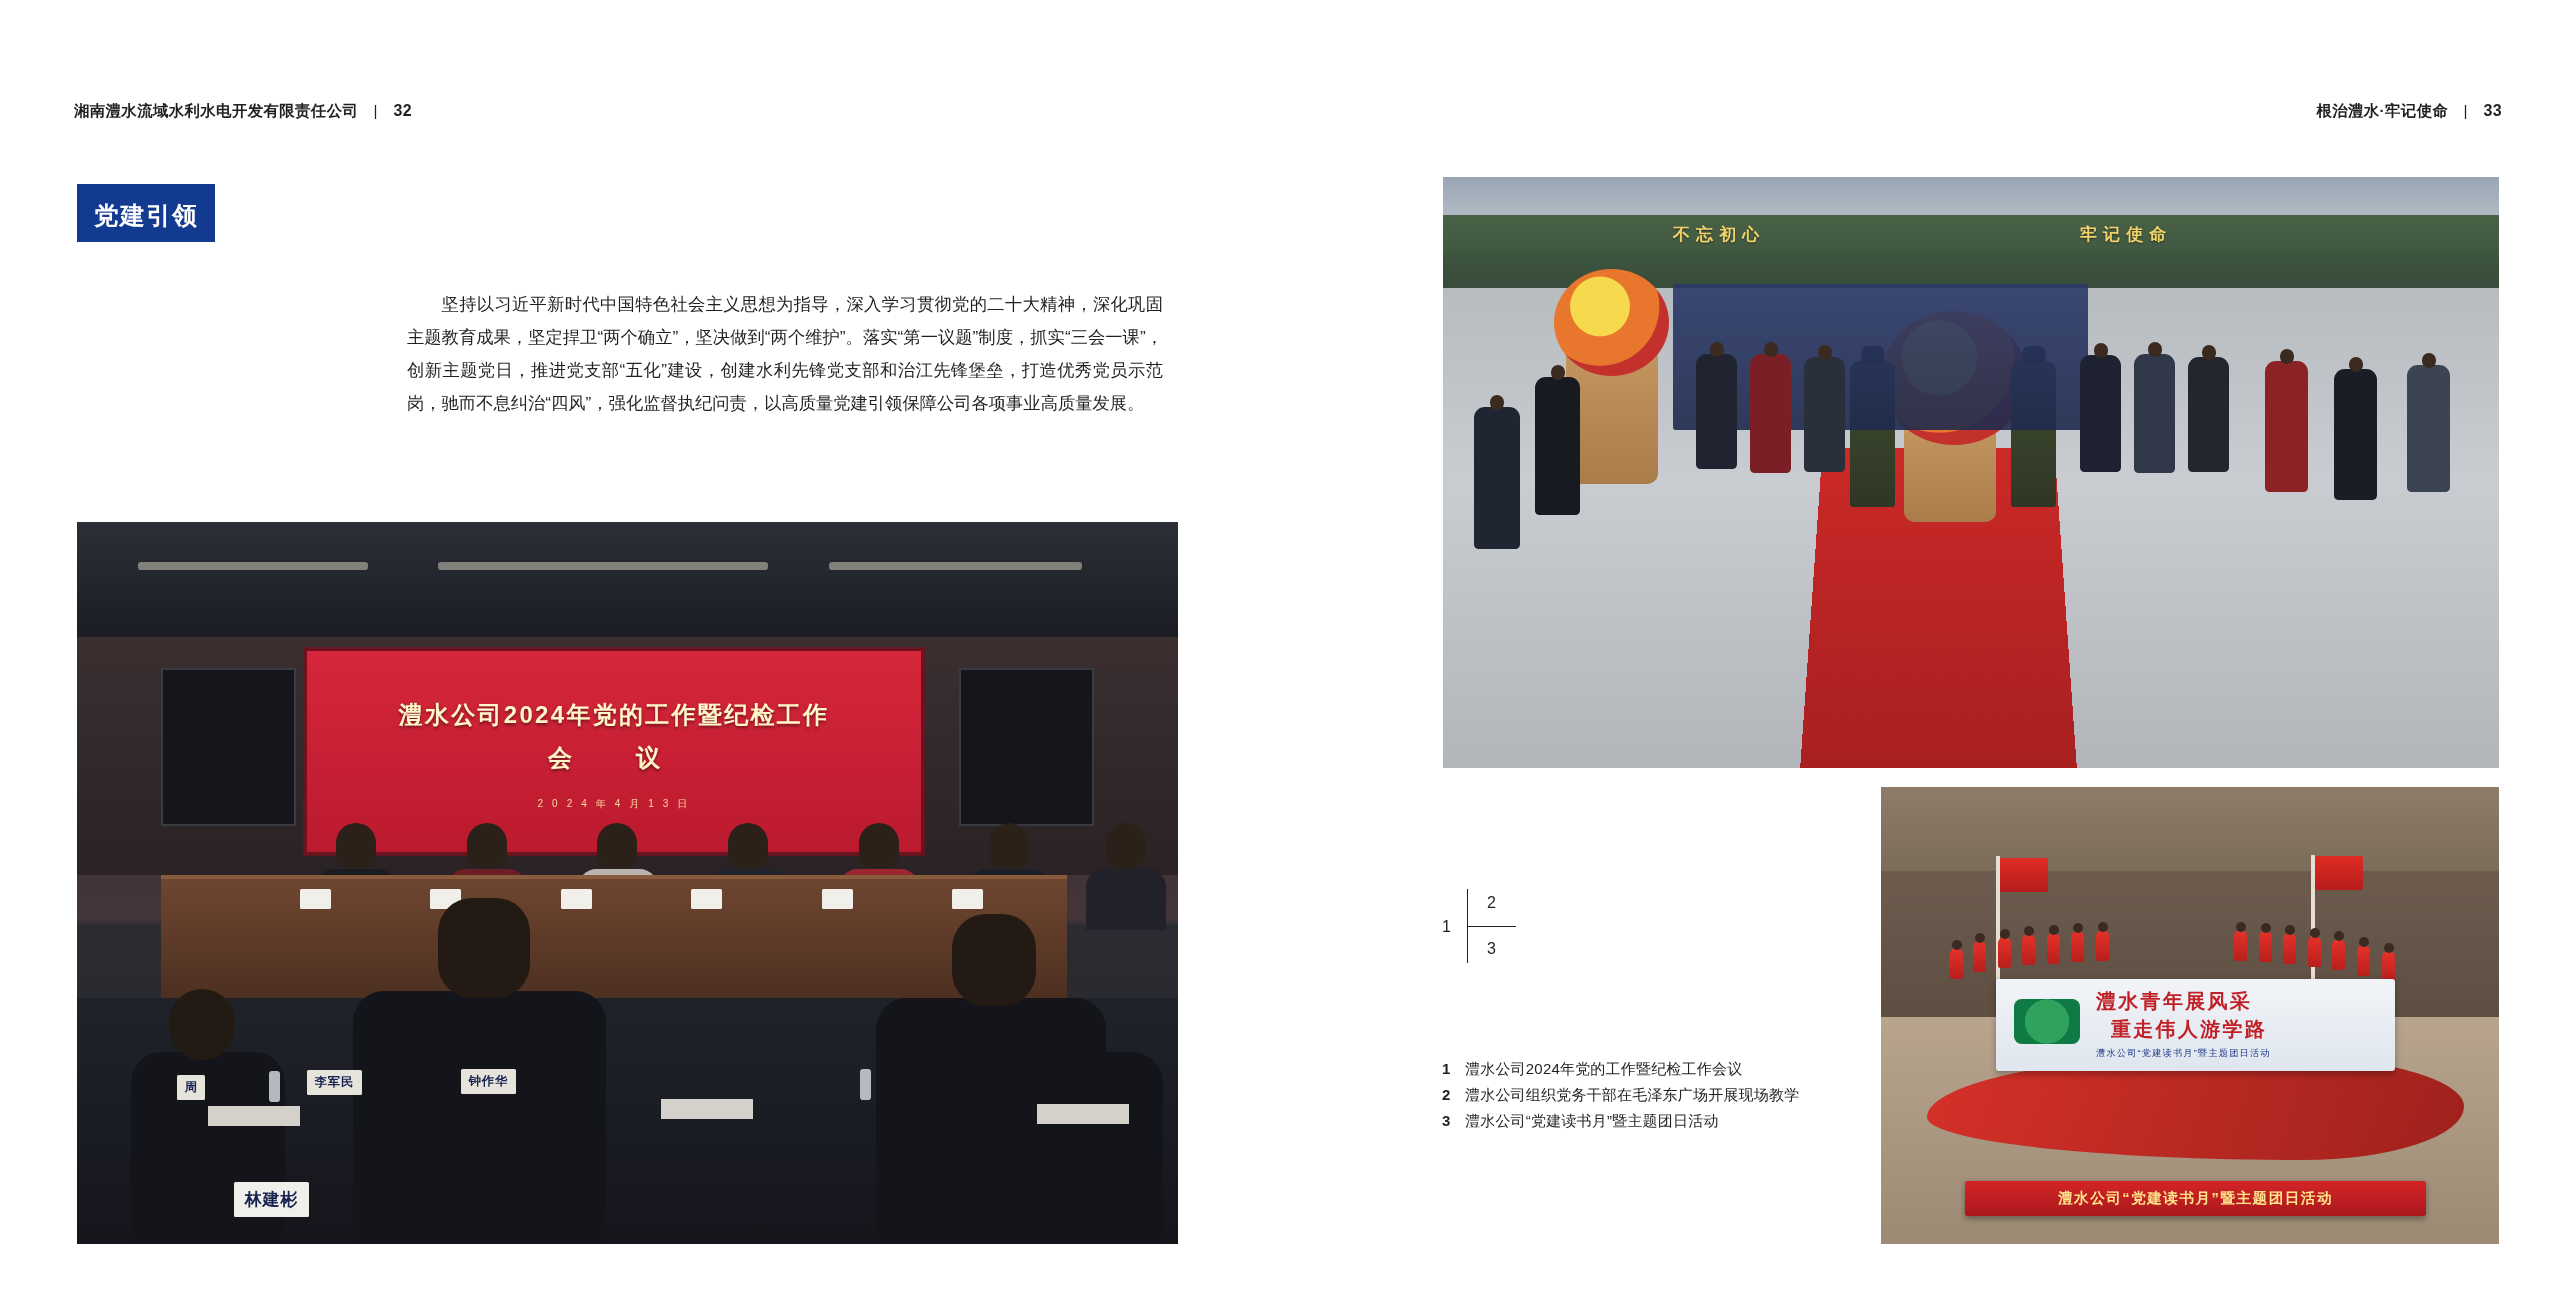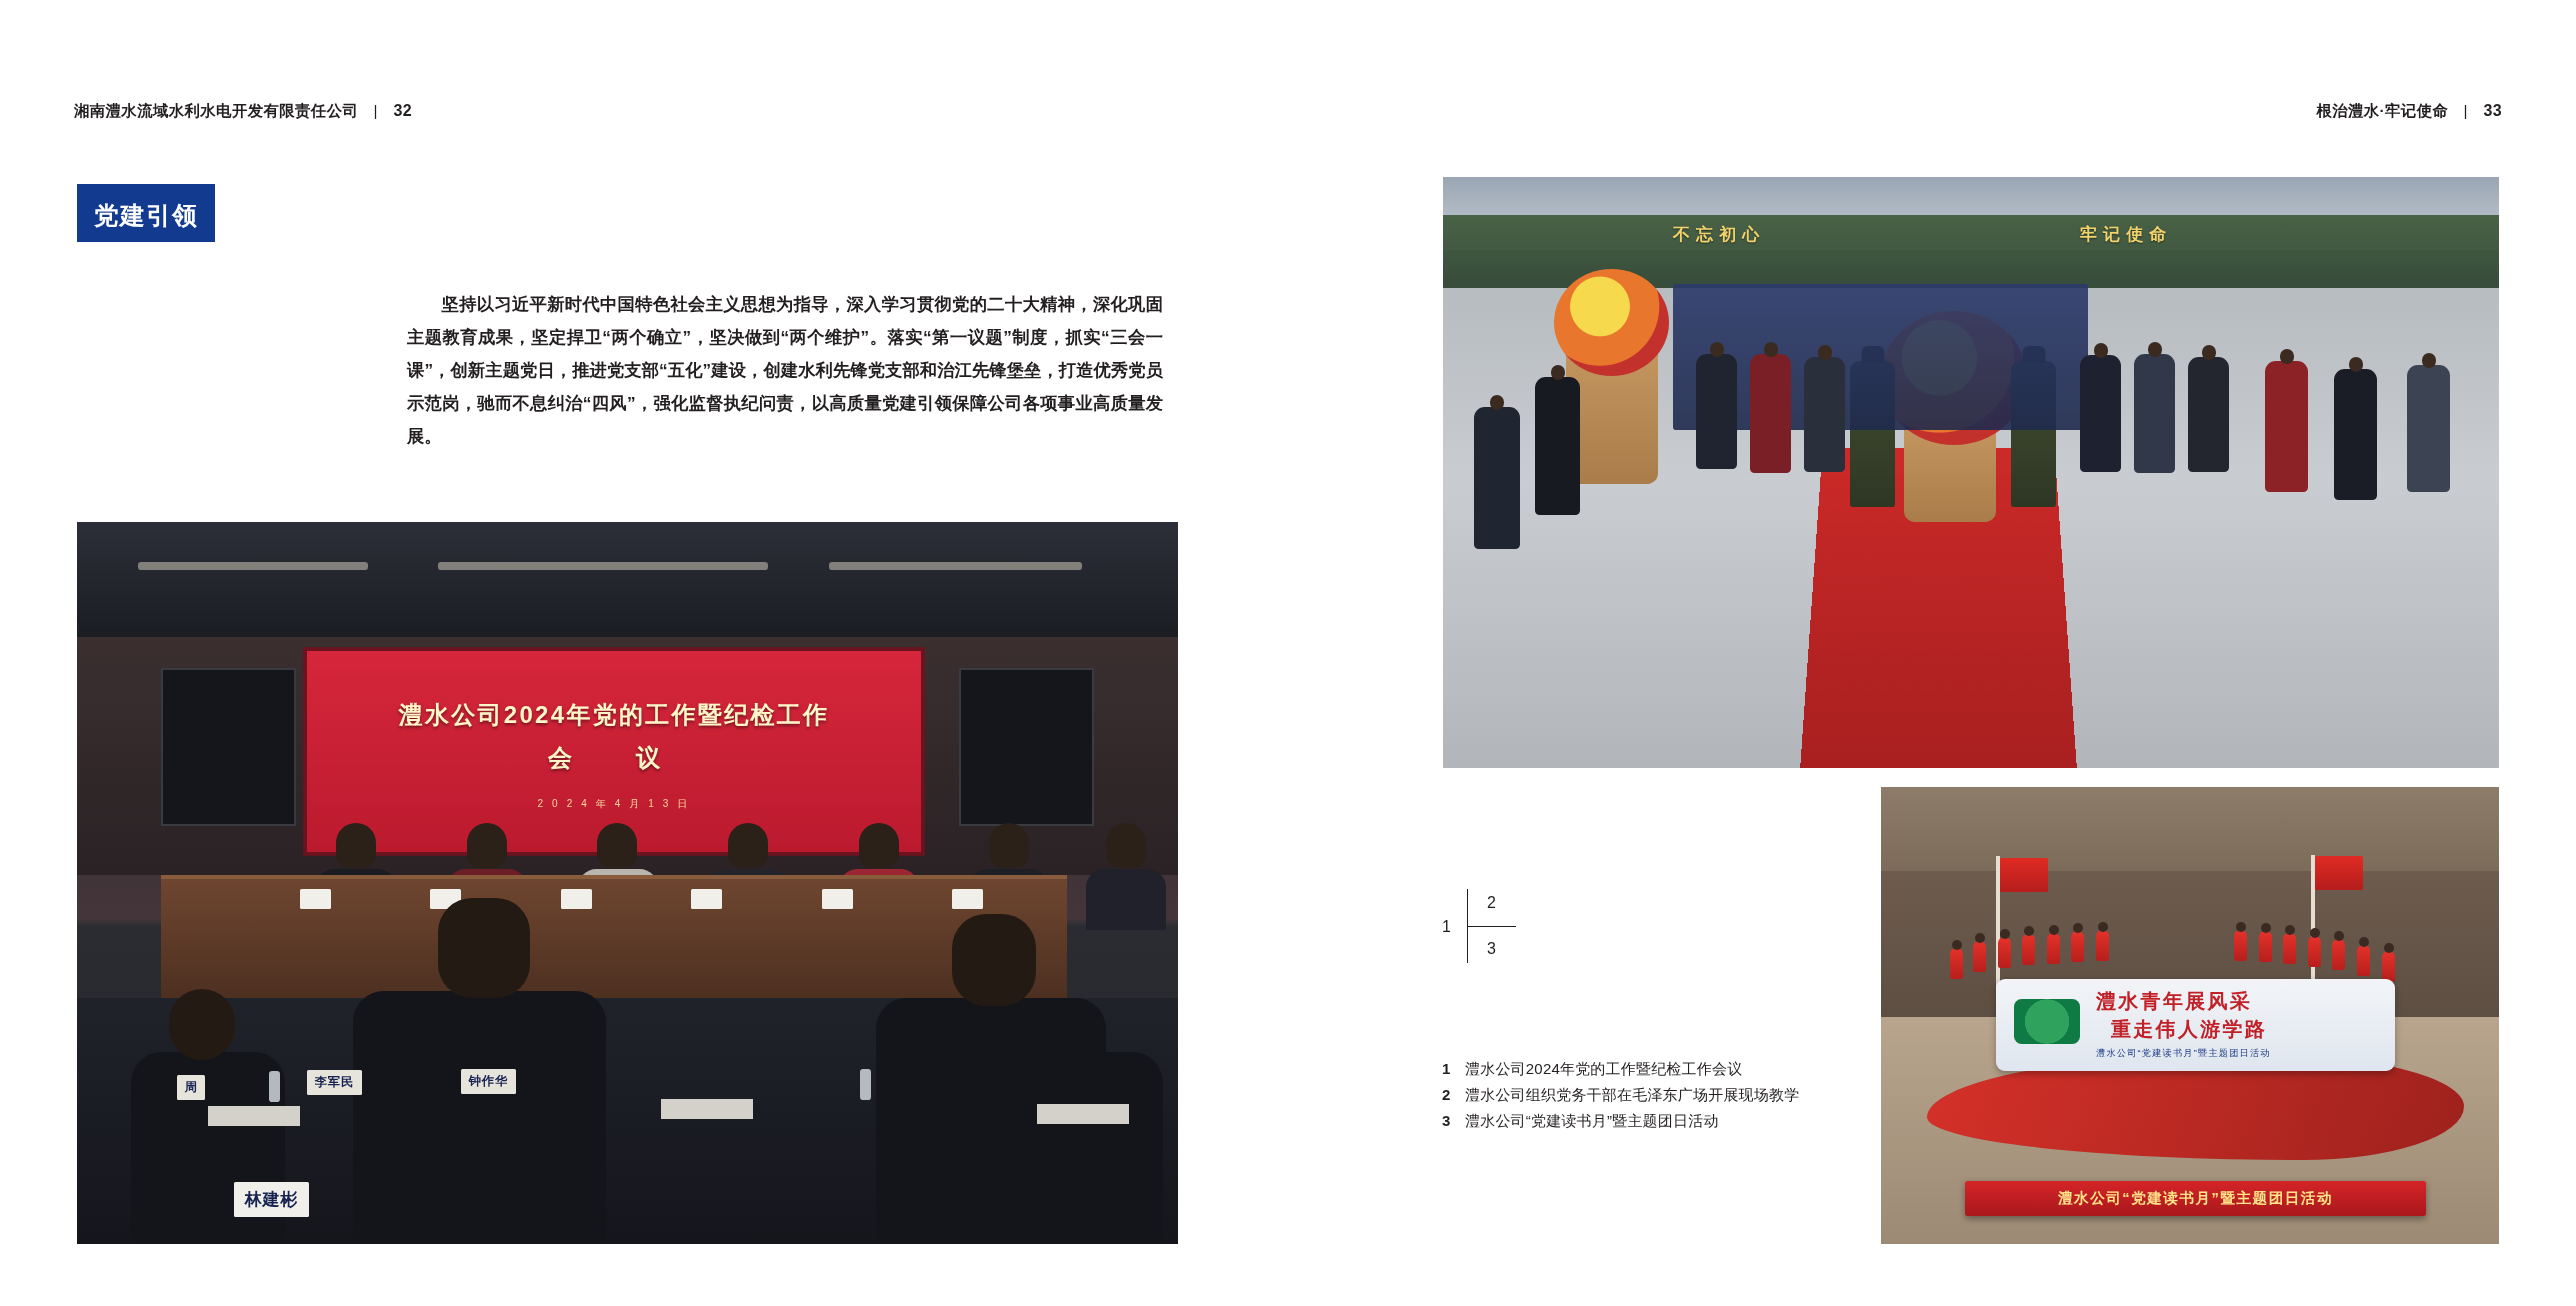--- a/index.html
+++ b/index.html
@@ -59,21 +59,21 @@
     position: absolute;
     left: 407px;
     top: 288px;
     width: 756px;
     font-size: 17.3px;
     line-height: 33px;
     text-align: justify;
     text-justify: inter-ideograph;
     color: #231f20;
     text-indent: 2em;
-    font-weight: 700;
+    font-weight: 400;
   }
 
   
   .photo {
     position: absolute;
     overflow: hidden;
     background: #d9d9d9;
   }
 
   
@@ -201,21 +201,21 @@
     top: 787px;
     width: 618px;
     height: 457px;
     background: linear-gradient(#6c5c4e, #7d6b59 30%, #8a7866 60%, #6d5c4c 100%);
   }
   .p3-ground { position: absolute; left: 0; top: 0; width: 100%; height: 92px; background: linear-gradient(#8d7c69, #7a6a58); }
   .p3-wall { position: absolute; left: 0; top: 84px; width: 100%; height: 154px; background: linear-gradient(#6d5c4e, #5d4e42); }
   .p3-plaza { position: absolute; left: 0; top: 230px; width: 100%; height: 227px; background: linear-gradient(#b9a58e, #9c8a74); }
   .p3-banner {
     position: absolute; left: 115px; top: 192px; width: 399px; height: 92px;
-    background: linear-gradient(#f2f4f7, #dfe6ef); border-radius: 9px;
+    background: linear-gradient(#f2f4f7, #dfe6ef); border-radius: 3px;
     box-shadow: 0 2.3px 7.7px rgba(0,0,0,.3);
   }
   .p3-banner .t1 { position: absolute; left: 100px; top: 9.2px; color: #c22027; font-size: 20px; font-weight: 700; letter-spacing: 2.3px; }
   .p3-banner .t2 { position: absolute; left: 115px; top: 37px; color: #c22027; font-size: 20px; font-weight: 700; letter-spacing: 2.3px; }
   .p3-banner .t3 { position: absolute; left: 100px; top: 68px; color: #1e3b86; font-size: 9.2px; letter-spacing: 1.2px; }
   .p3-logo { position: absolute; left: 18.4px; top: 20px; width: 66px; height: 45px; background: radial-gradient(circle at 50% 50%, #2fa35e 0 55%, #0f7a43 56% 100%); border-radius: 7.7px; }
   .p3-redwave { position: absolute; left: 46px; bottom: 84px; width: 537px; height: 107px; background: linear-gradient(105deg, #d62b24, #9e1b17); border-radius: 60% 40% 30% 70% / 60% 50% 50% 40%; opacity: .95; }
   .p3-bottom-banner {
     position: absolute; left: 84px; bottom: 28px; width: 461px; height: 35px;
     background: linear-gradient(#d42427, #a9181c); border-radius: 2.3px;

